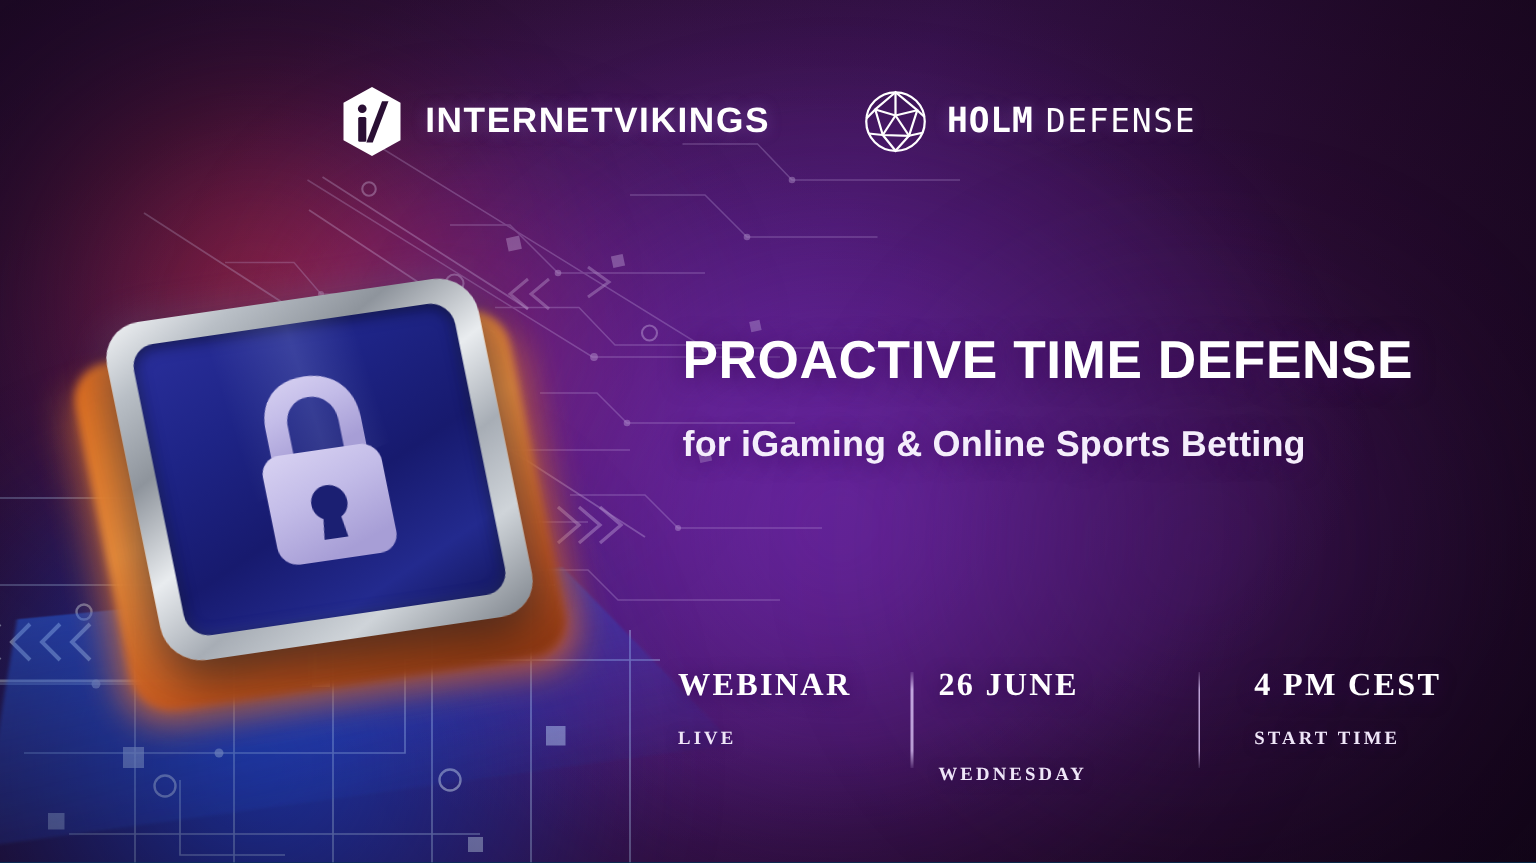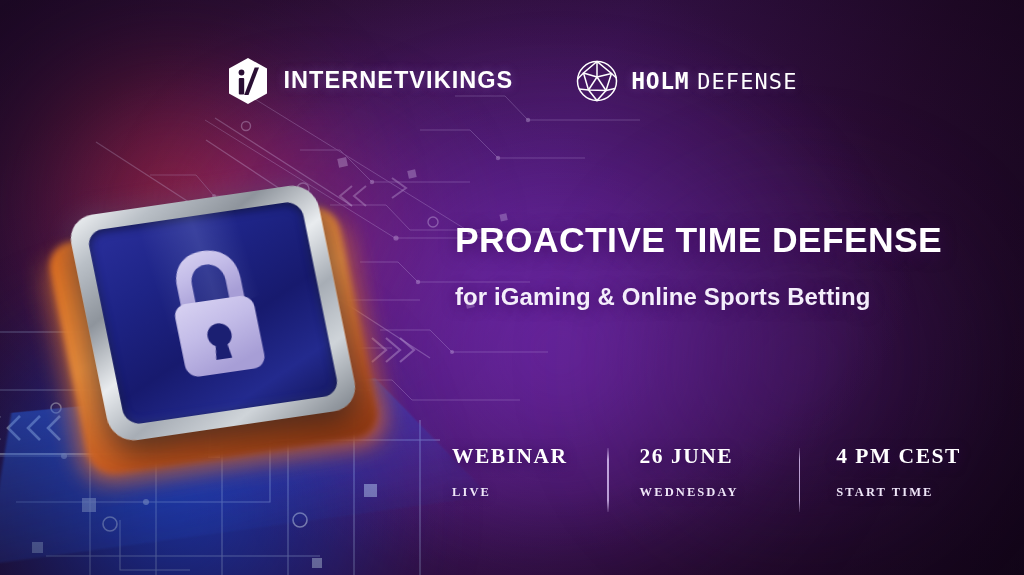--- a/index.html
+++ b/index.html
@@ -124,21 +124,21 @@
     text-shadow:0 2px 14px rgba(60,10,90,.7);
   }
 
   
   .infobar{
     position:absolute;left:452px;top:446px;width:530px;height:68px;
     display:flex;align-items:flex-start;z-index:6;
   }
   .info-col{display:flex;flex-direction:column;flex:none;font-family:Liberation Serif, serif;}
   .info-col.c1{width:155px;}
-  .info-col.c2{width:190px;padding-left:31px;}
+  .info-col.c2{width:190px;padding-left:17px;gap:24px;}
   .info-col.c3{width:185px;padding-left:36px;}
   .info-top{
     color:#ffffff;font-size:21.5px;font-weight:700;
     letter-spacing:1.5px;line-height:1;white-space:nowrap;
     text-shadow:0 2px 12px rgba(50,8,80,.8);
   }
   .info-sub{
     margin-top:18px;
     color:#efe6f8;font-size:12.5px;font-weight:700;
     letter-spacing:2.1px;line-height:1;white-space:nowrap;

